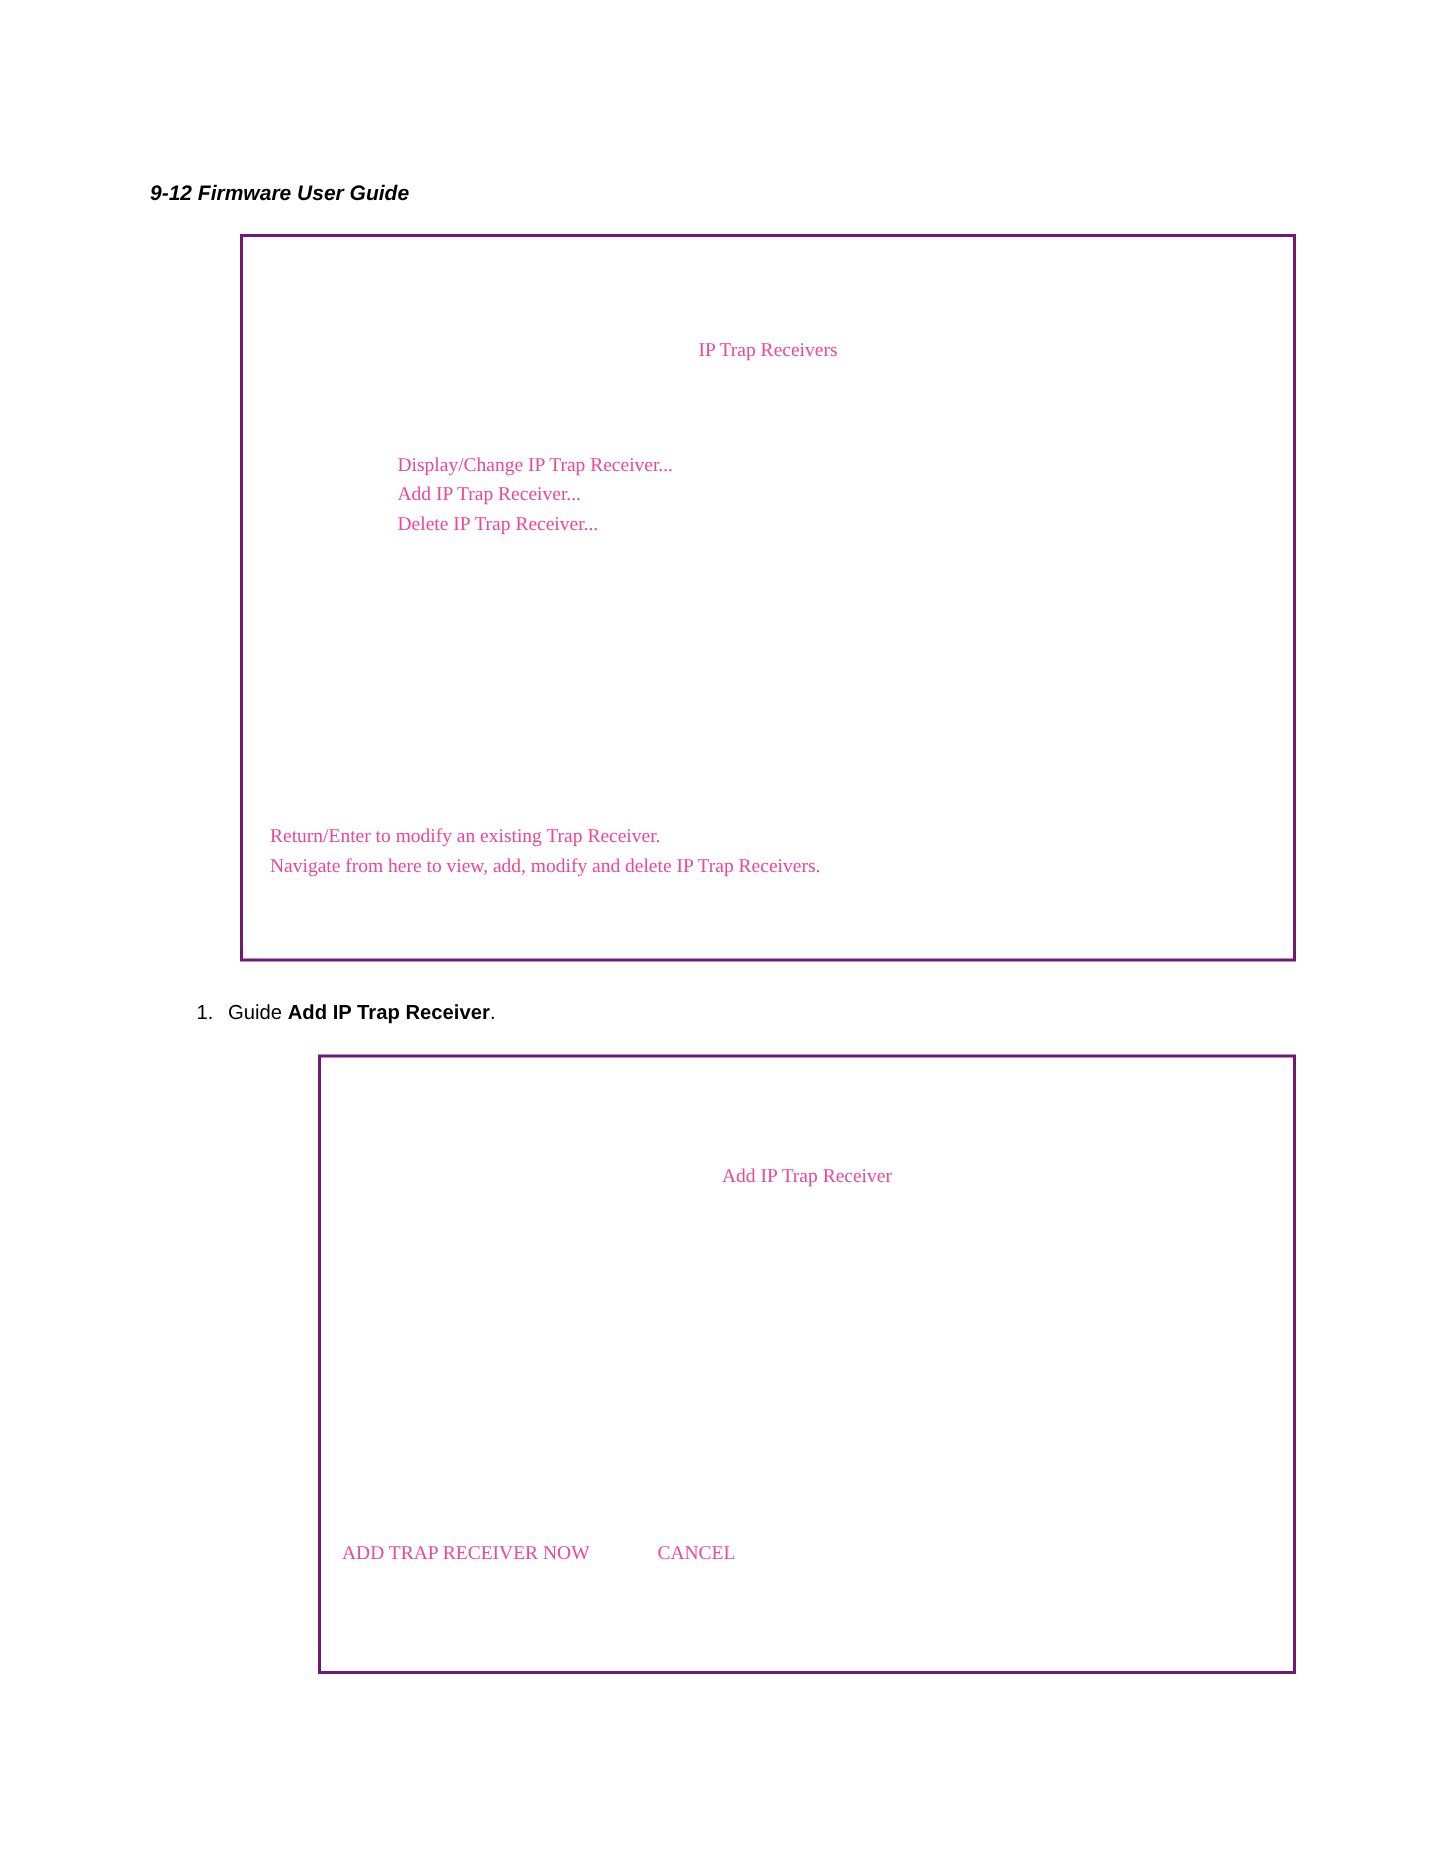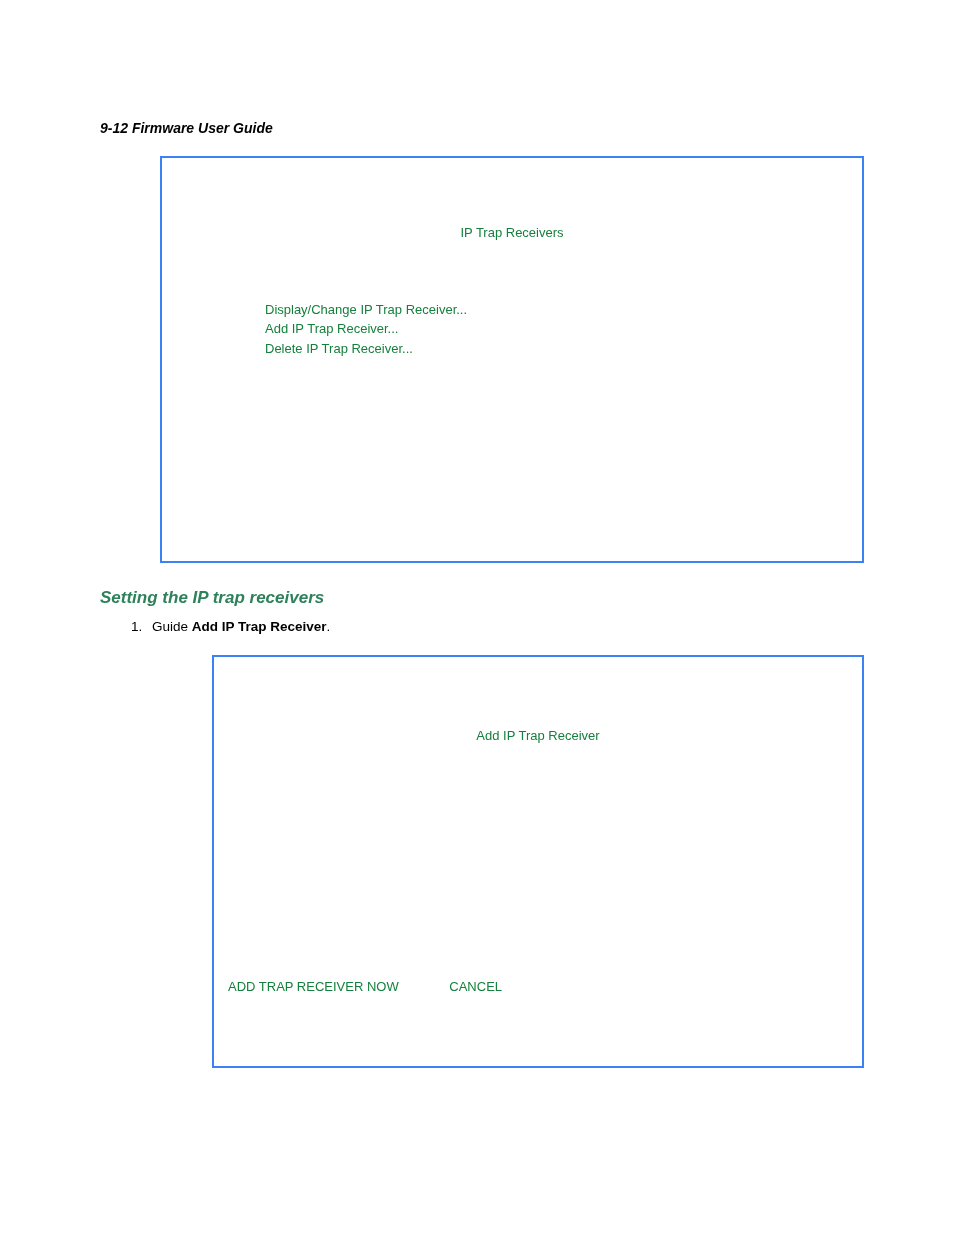--- a/index.html
+++ b/index.html
@@ -13,31 +13,31 @@
   .page {
     padding: 120px 90px 60px 100px;
   }
   .page-header {
     font-style: italic;
     font-weight: bold;
     font-size: 14px;
     margin-bottom: 20px;
   }
   .terminal-box {
-    border: 2px solid #3b82f6;
+    border: 2px solid #701a75;
     margin-left: 60px;
     margin-right: 0px;
     margin-top: 20px;
     margin-bottom: 25px;
     padding: 26px 14px 14px 14px;
-    font-family: Liberation Sans, sans-serif;
+    font-family: Liberation Serif, serif;
     font-size: 13px;
     line-height: 1.5;
     white-space: pre;
-    color: #15803d;
+    color: #ec4899;
   }
   .terminal-box .title-line {
     text-align: center;
     margin-bottom: 18px;
   }
   .terminal-box .menu-block {
     margin-left: 89px;
     margin-bottom: 150px;
   }
   .terminal-box .footer-block {
@@ -91,23 +91,24 @@
 
 <div class="page">
 
   <div class="page-header">9-12  Firmware User Guide</div>
 
   <div class="terminal-box">
     <div class="title-line">IP Trap Receivers</div>
     <div class="menu-block"><span>Display/Change IP Trap Receiver...</span>
 <span>Add IP Trap Receiver...</span>
 <span>Delete IP Trap Receiver...</span></div>
+    <div class="footer-block"><span>Return/Enter to modify an existing Trap Receiver.</span>
+<span>Navigate from here to view, add, modify and delete IP Trap Receivers.</span></div>
   </div>
 
-  <div class="section-heading">Setting the IP trap receivers</div>
 
   <ol class="steps">
     <li>
       <span>Guide </span><span class="bold">Add IP Trap Receiver</span><span>.</span>
 
       <div class="terminal-box inner">
         <div class="title-line">Add IP Trap Receiver</div>
         <div class="spacer"></div>
         <div class="action-line"><span>ADD TRAP RECEIVER NOW</span>              <span>CANCEL</span></div>
       </div>

